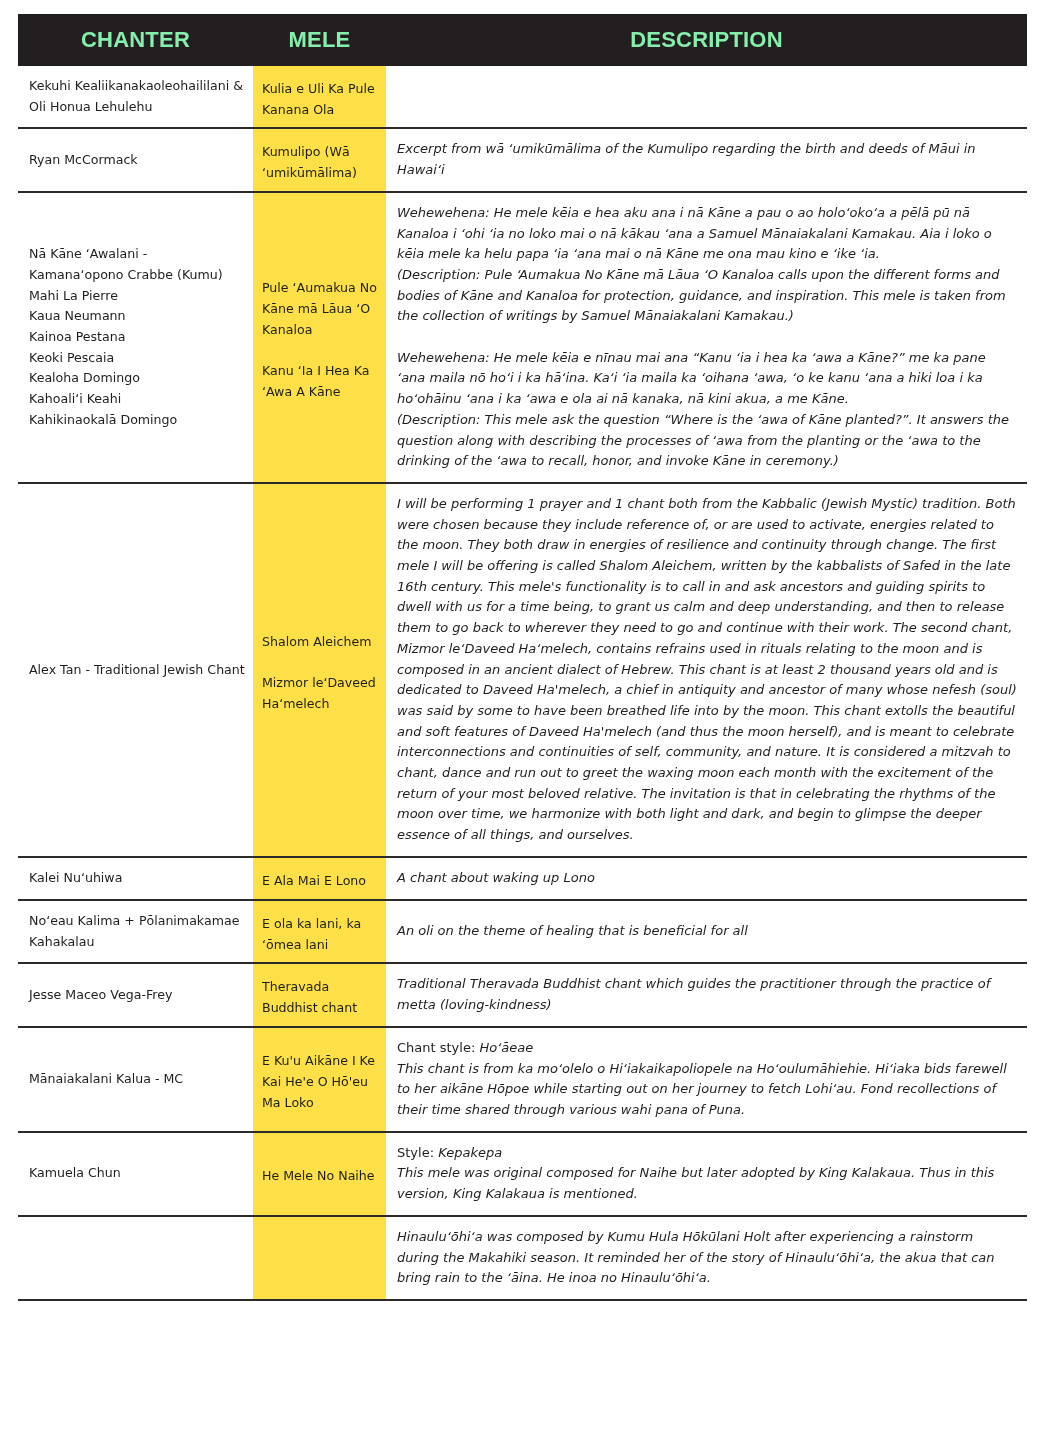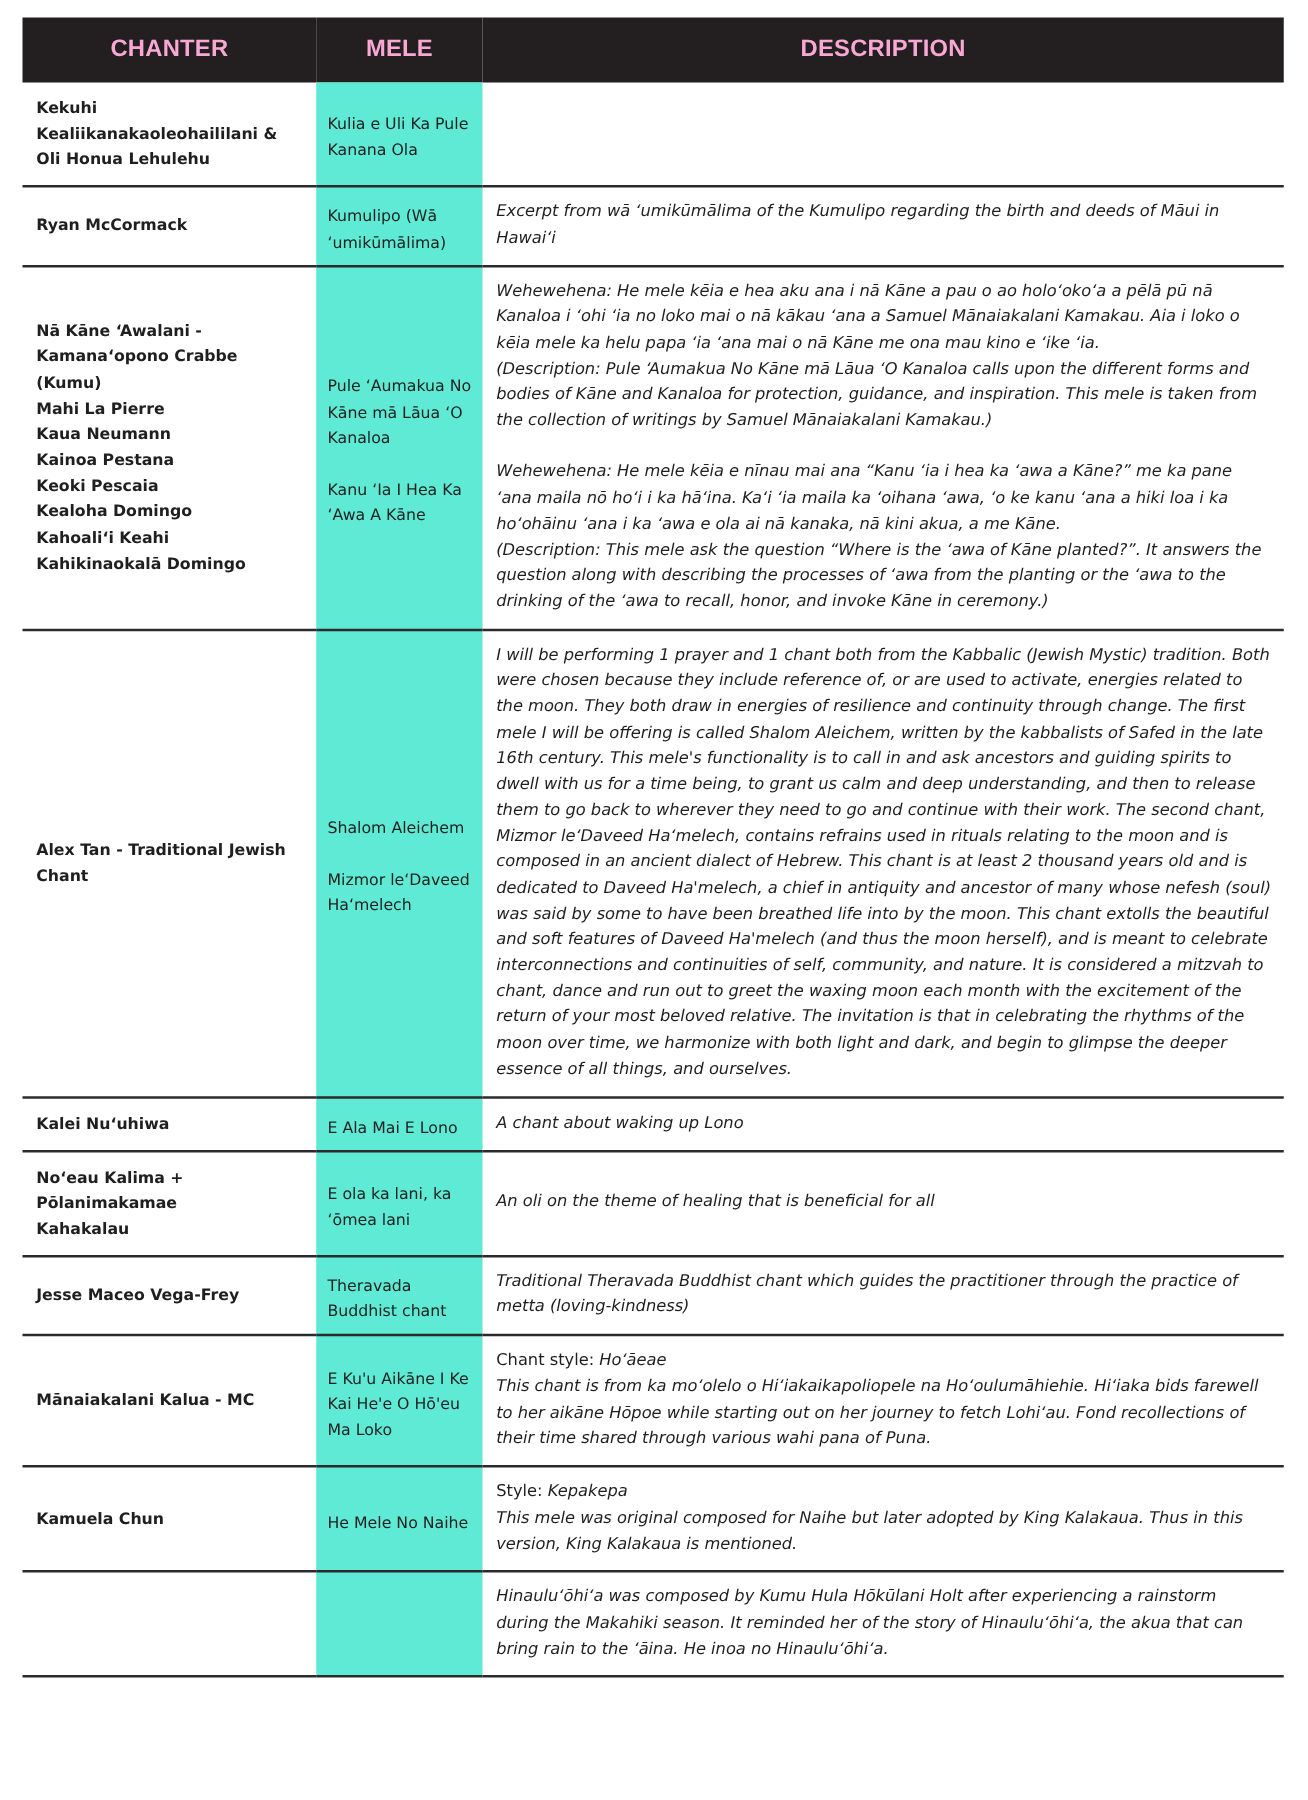--- a/index.html
+++ b/index.html
@@ -10,44 +10,44 @@
       font-family: "DejaVu Sans", "Liberation Sans", sans-serif;
       color: #1f1f1f;
     }
     .wrap { position: absolute; left: 18px; top: 14px; width: 1009px; }
     table { border-collapse: collapse; width: 1009px; table-layout: fixed; }
     col.c1 { width: 235px; }
     col.c2 { width: 133px; }
     col.c3 { width: 641px; }
     thead th {
       background: #231f20;
-      color: #f9a8d4;
+      color: #86efac;
       font-family: "Liberation Sans", sans-serif;
       font-weight: bold;
-      font-size: 19px;
+      font-size: 22px;
       height: 52px;
       padding: 0;
       text-align: center;
       letter-spacing: 0.2px;
       margin-left: 26px;
     }
     tbody td {
       border-bottom: 2px solid #2b2b2b;
       vertical-align: middle;
       font-size: 13px;
       line-height: 20.7px;
       padding: 0;
     }
     td.chanter {
-      font-weight: bold;
+      font-weight: normal;
       padding: 10px 8px 10px 11px;
       font-size: 12.6px;
     }
     td.mele {
-      background: #5eead4;
+      background: #fde047;
       padding: 10px 6px 4px 9px;
       font-size: 12.6px;
     }
     td.desc {
       font-style: italic;
       padding: 10px 10px 10px 11px;
       font-size: 13px;
     }
     .para { display: block; }
     .gap { display: block; height: 20.7px; }

